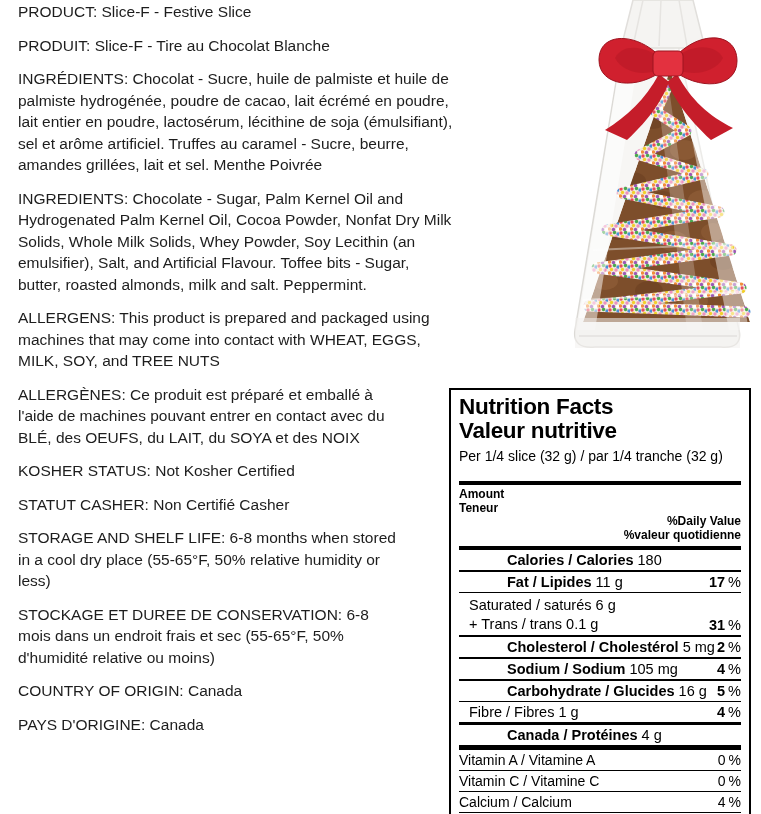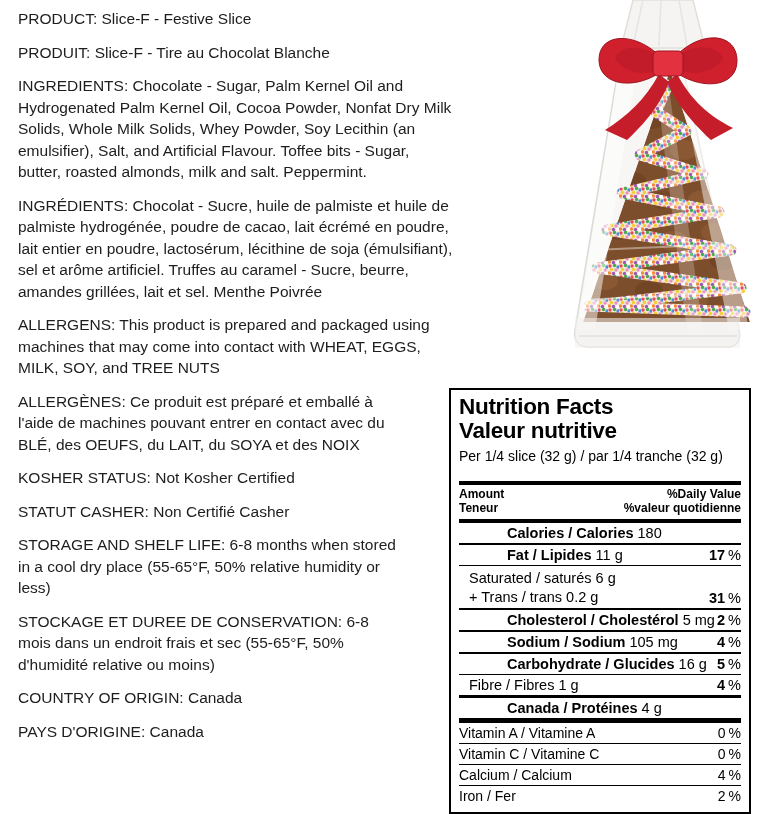--- a/index.html
+++ b/index.html
@@ -1,37 +1,37 @@
 <!DOCTYPE html>
 <html><head>
 <meta charset="utf-8">
 <style>
   html,body{margin:0;padding:0;background:#ffffff;}
   body{width:761px;height:814px;overflow:hidden;position:relative;
        font-family:"Liberation Sans", sans-serif;color:#1d1d1d;}
   .page{position:absolute;inset:0;background:#ffffff;}
 
   
-  .text-col{position:absolute;left:18px;top:8px;width:460px;}
+  .text-col{position:absolute;left:18px;top:1px;width:460px;}
   .text-col p{margin:0 0 12px 0;font-size:15.5px;line-height:21.5px;white-space:pre-line;}
 
   
   .photo{position:absolute;left:553px;top:0;width:208px;height:360px;}
 
   
   .nft{position:absolute;left:449px;top:388px;width:302px;box-sizing:border-box;
        border:2px solid #000;background:#fff;color:#000;padding:5px 8px 6px 8px;}
   .nft-title{font-size:22.5px;font-weight:bold;line-height:24px;letter-spacing:-0.3px;}
   .nft-serving{font-size:14px;line-height:16px;margin:5px 0 17px 0;}
   .barA{height:4px;background:#000;}
   .barC{height:5px;background:#000;}
   .sep1{height:1px;background:#000;}
   .sep2{height:2px;background:#000;}
   .nft-hdr{display:flex;justify-content:space-between;font-size:12px;font-weight:bold;
-           line-height:13.5px;padding:3px 0 4px 0;}
+           line-height:13.5px;padding:3px 0 4px 0;flex-direction:column;}
   .nft-hdr .r{text-align:right;}
   .nrow{display:flex;justify-content:space-between;align-items:flex-end;
         font-size:14.5px;line-height:16px;padding:2px 0;}
   .nrow .b{font-weight:bold;margin-left:48px;}
   .nrow .amt{margin-left:4px;}
   .nrow .pct{font-weight:bold;white-space:nowrap;}
   .nrow .pct .u{font-weight:normal;margin-left:3px;}
   .nrow.sub{padding-left:10px;}
   .satlines div{line-height:16px;padding:1.5px 0;}
   .vrow{display:flex;justify-content:space-between;align-items:center;
@@ -40,30 +40,30 @@
   .vrow .pct .u{margin-left:3px;}
 </style>
 </head>
 <body>
 
 <div class="page">
 
   <div class="text-col">
     <p>PRODUCT: Slice-F - Festive Slice</p>
     <p>PRODUIT: Slice-F - Tire au Chocolat Blanche</p>
+    <p>INGRÉDIENTS: Chocolat - Sucre, huile de palmiste et huile de
+palmiste hydrogénée, poudre de cacao, lait écrémé en poudre,
+lait entier en poudre, lactosérum, lécithine de soja (émulsifiant),
+sel et arôme artificiel. Truffes au caramel - Sucre, beurre,
+amandes grillées, lait et sel. Menthe Poivrée</p>
     <p>INGREDIENTS: Chocolate - Sugar, Palm Kernel Oil and
 Hydrogenated Palm Kernel Oil, Cocoa Powder, Nonfat Dry Milk
 Solids, Whole Milk Solids, Whey Powder, Soy Lecithin (an
 emulsifier), Salt, and Artificial Flavour. Toffee bits - Sugar,
 butter, roasted almonds, milk and salt. Peppermint.</p>
-    <p>INGRÉDIENTS: Chocolat - Sucre, huile de palmiste et huile de
-palmiste hydrogénée, poudre de cacao, lait écrémé en poudre,
-lait entier en poudre, lactosérum, lécithine de soja (émulsifiant),
-sel et arôme artificiel. Truffes au caramel - Sucre, beurre,
-amandes grillées, lait et sel. Menthe Poivrée</p>
     <p>ALLERGENS: This product is prepared and packaged using
 machines that may come into contact with WHEAT, EGGS,
 MILK, SOY, and TREE NUTS</p>
     <p>ALLERGÈNES: Ce produit est préparé et emballé à
 l'aide de machines pouvant entrer en contact avec du
 BLÉ, des OEUFS, du LAIT, du SOYA et des NOIX</p>
     <p>KOSHER STATUS: Not Kosher Certified</p>
     <p>STATUT CASHER: Non Certifié Casher</p>
     <p>STORAGE AND SHELF LIFE: 6-8 months when stored
 in a cool dry place (55-65°F, 50% relative humidity or
@@ -170,21 +170,21 @@
 
     <div class="nrow">
       <span><span class="b">Fat / Lipides</span><span class="amt">11 g</span></span>
       <span class="pct"><span>17</span><span class="u">%</span></span>
     </div>
     <div class="sep1"></div>
 
     <div class="nrow sub">
       <span class="satlines">
         <div>Saturated / saturés 6 g</div>
-        <div>+ Trans / trans 0.2 g</div>
+        <div>+ Trans / trans 0.1 g</div>
       </span>
       <span class="pct"><span>31</span><span class="u">%</span></span>
     </div>
     <div class="sep2"></div>
 
     <div class="nrow">
       <span><span class="b">Cholesterol / Cholestérol</span><span class="amt">5 mg</span></span>
       <span class="pct"><span>2</span><span class="u">%</span></span>
     </div>
     <div class="sep2"></div>

